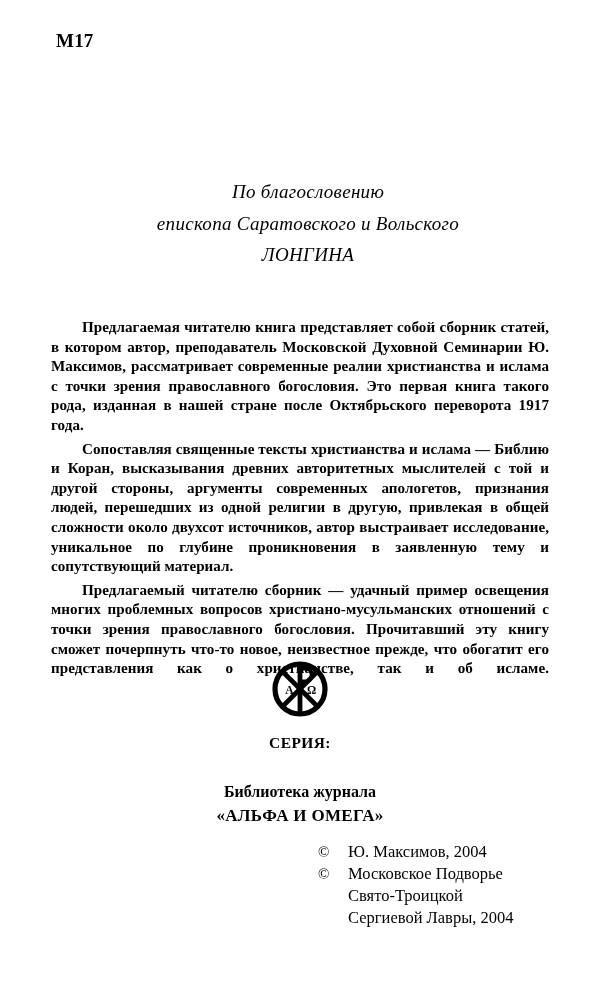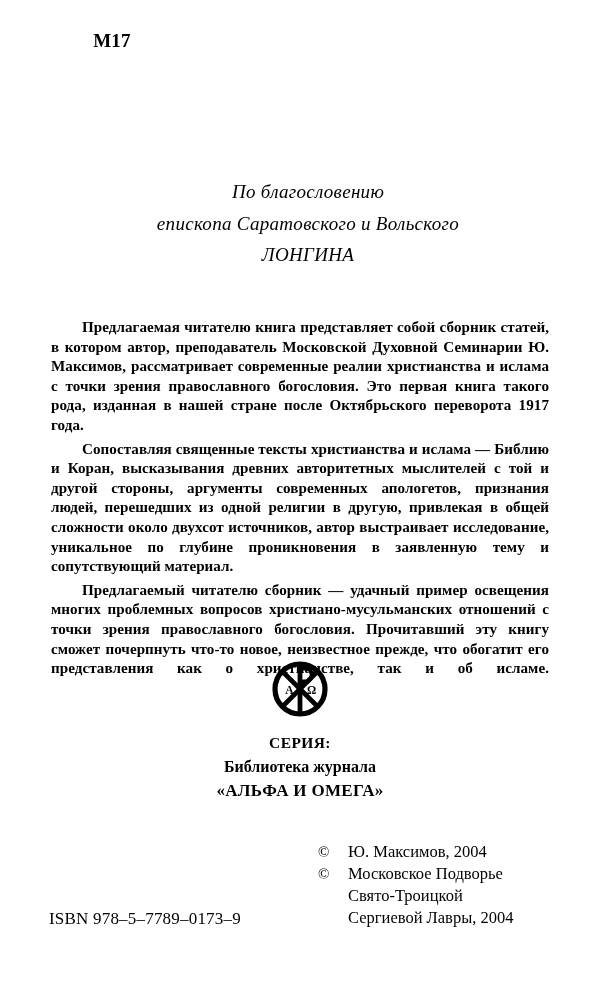--- a/index.html
+++ b/index.html
@@ -29,21 +29,20 @@
     left: 56px;
     top: 28px;
     width: 200px;
     text-align: left;
     font-weight: bold;
     font-size: 19px;
     line-height: 25px;
     letter-spacing: 0.2px;
   }
   .bbk-line-2 {
-    text-align: center;
     width: 112px;
   }
 
   
   .blessing {
     position: absolute;
     left: 8px;
     top: 176px;
     width: 600px;
     text-align: center;
@@ -97,20 +96,21 @@
     font-weight: bold;
   }
   .series-label {
     font-size: 15.5px;
     line-height: 24px;
     letter-spacing: 0.4px;
   }
   .series-name {
     font-size: 16px;
     line-height: 24px;
+    margin-top: 25px;
   }
   .series-title {
     font-size: 17px;
     line-height: 24px;
     letter-spacing: 0.3px;
   }
 
   
   .copyright {
     position: absolute;
@@ -202,15 +202,14 @@
     <div class="copy-row cont">
       <span class="copy-mark">©</span>
       <span class="copy-text">Свято-Троицкой</span>
     </div>
     <div class="copy-row cont">
       <span class="copy-mark">©</span>
       <span class="copy-text">Сергиевой Лавры, 2004</span>
     </div>
   </div>
 
-  <div class="isbn">ISBN 978–5–7789–0173–9</div>
 
 </div>
 
 </body></html>

